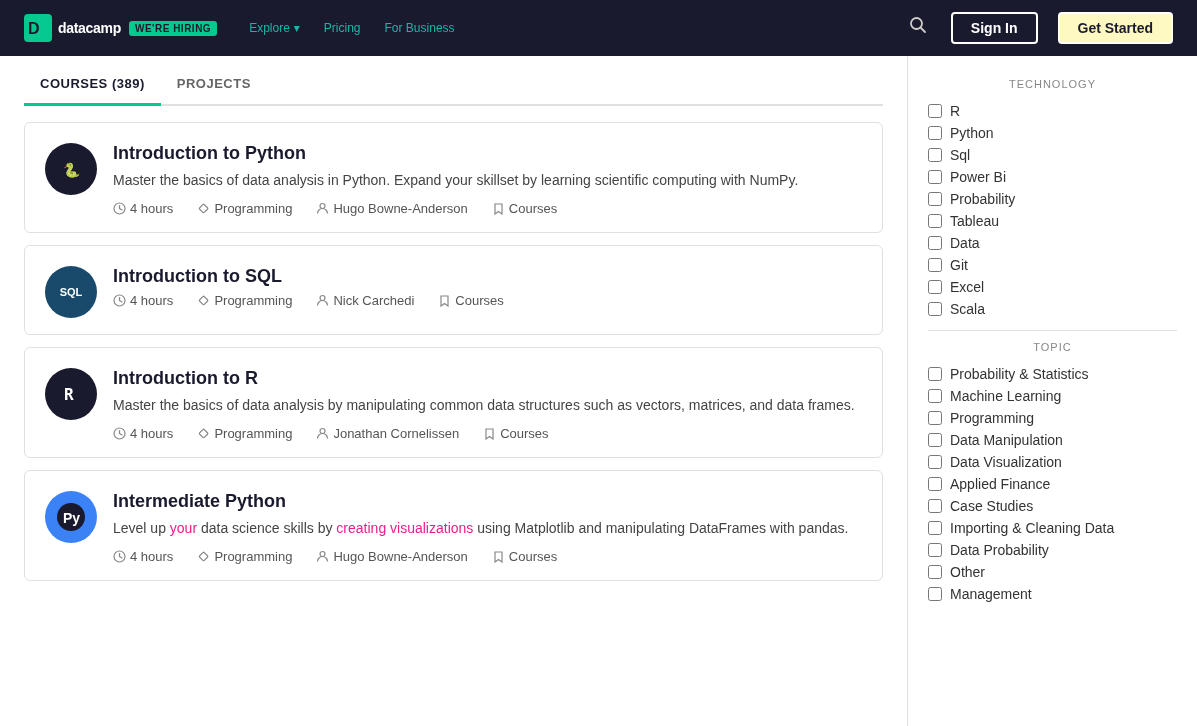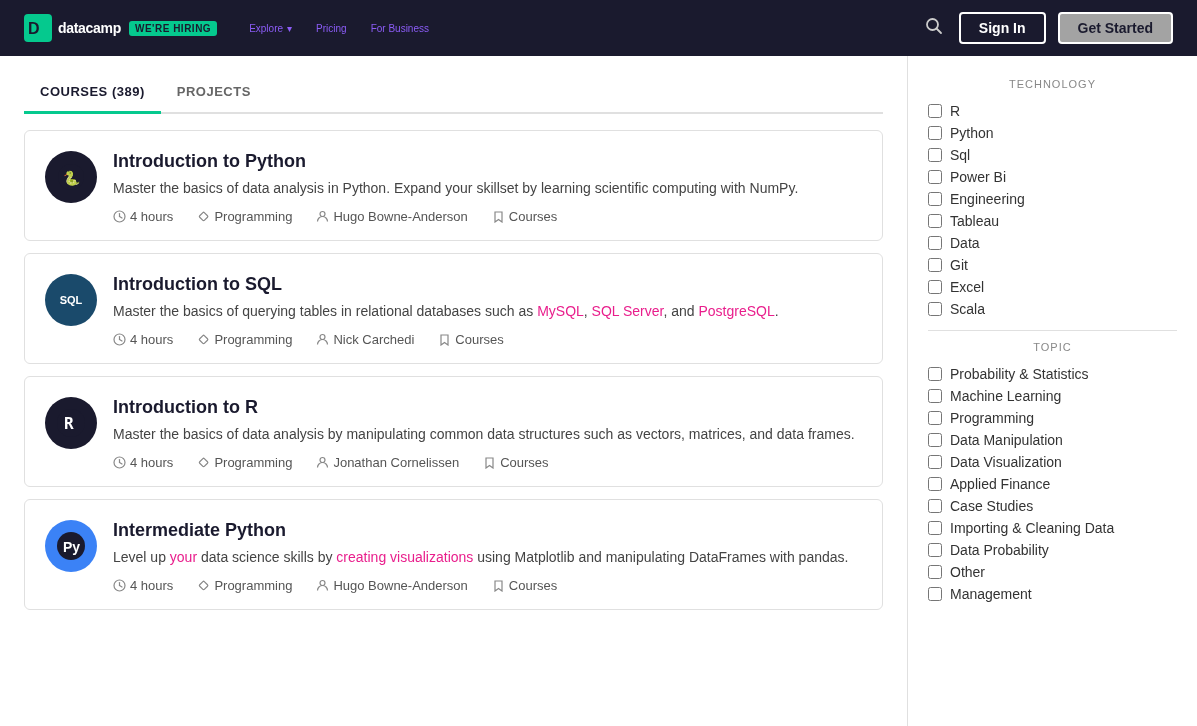--- a/index.html
+++ b/index.html
@@ -21,35 +21,35 @@
     .hiring-badge {
       background: #05c98e;
       color: #1a1a2e;
       font-size: 10px;
       font-weight: 700;
       padding: 2px 6px;
       border-radius: 3px;
       letter-spacing: 0.5px;
     }
     .nav-links { display: flex; align-items: center; gap: 24px; flex: 1; }
-    .nav-link { color: #8b5cf6; font-size: 10px; text-decoration: none; cursor: pointer; display: flex; align-items: center; gap: 4px; }
-    .nav-actions { display: flex; align-items: flex-end; gap: 12px; }
+    .nav-link { color: #14b8a6; font-size: 12px; text-decoration: none; cursor: pointer; display: flex; align-items: center; gap: 4px; }
+    .nav-actions { display: flex; align-items: flex-start; gap: 20px; }
     .search-btn { background: none; border: none; cursor: pointer; color: #ccc; font-size: 18px; padding: 4px; }
     .signin-btn {
       background: transparent;
       border: 2px solid #fff;
       color: #fff;
       padding: 6px 18px;
       border-radius: 4px;
       font-size: 14px;
       font-weight: 600;
       cursor: pointer;
     }
     .getstarted-btn {
-      background: #a3a3a3;
+      background: #fef9c3;
       border: 2px solid #fff;
       color: #1a1a2e;
       padding: 6px 18px;
       border-radius: 4px;
       font-size: 14px;
       font-weight: 700;
       cursor: pointer;
     }
 
     
@@ -58,21 +58,21 @@
       gap: 0;
       max-width: 1197px;
       margin: 0 auto;
       background: #fff;
       min-height: calc(726px - 56px);
     }
 
     
     .main-content {
       flex: 1;
-      padding: 16px 24px;
+      padding: 8px 24px;
       overflow-y: auto;
     }
 
     
     .tabs { display: flex; border-bottom: 2px solid #e0e0e0; margin-bottom: 16px; gap: 0; }
     .tab {
       padding: 12px 16px;
       font-size: 13px;
       font-weight: 700;
       color: #666;
@@ -242,23 +242,20 @@
               <span>Courses</span>
             </span>
           </div>
         </div>
       </div>
 
       <div class="course-card">
         <div class="course-icon sql" style="font-size:11px; font-weight:800; background:#1a4a6b;">SQL</div>
         <div class="course-body">
           <div class="course-title">Introduction to SQL</div>
-          <div class="course-desc">
-            Master the basics of querying tables in relational databases such as <a href="#">MySQL</a>, <a href="#">SQL Server</a>, and <a href="#">PostgreSQL</a>.
-          </div>
           <div class="course-meta">
             <span class="meta-item">
               <svg width="13" height="13" viewBox="0 0 13 13" fill="none">
                   <circle cx="6.5" cy="6.5" r="5.5" stroke="#888" stroke-width="1.2"></circle>
                   <line x1="6.5" y1="3.5" x2="6.5" y2="6.5" stroke="#888" stroke-width="1.2" stroke-linecap="round"></line>
                   <line x1="6.5" y1="6.5" x2="9" y2="8" stroke="#888" stroke-width="1.2" stroke-linecap="round"></line>
                 </svg>
               <span>4 hours</span>
             </span>
             <span class="meta-item">
@@ -388,21 +385,21 @@
         <div class="filter-item">
       <input type="checkbox" id="tech-2" style="">
       <label for="tech-2" class="filter-label">Sql</label>
     </div>
         <div class="filter-item">
       <input type="checkbox" id="tech-3" style="">
       <label for="tech-3" class="filter-label">Power Bi</label>
     </div>
         <div class="filter-item">
       <input type="checkbox" id="tech-5" style="">
-      <label for="tech-5" class="filter-label">Engineering</label>
+      <label for="tech-5" class="filter-label">Probability</label>
     </div>
         <div class="filter-item">
       <input type="checkbox" id="tech-6" style="">
       <label for="tech-6" class="filter-label">Tableau</label>
     </div>
         <div class="filter-item">
       <input type="checkbox" id="tech-7" style="">
       <label for="tech-7" class="filter-label">Data</label>
     </div>
         <div class="filter-item">

